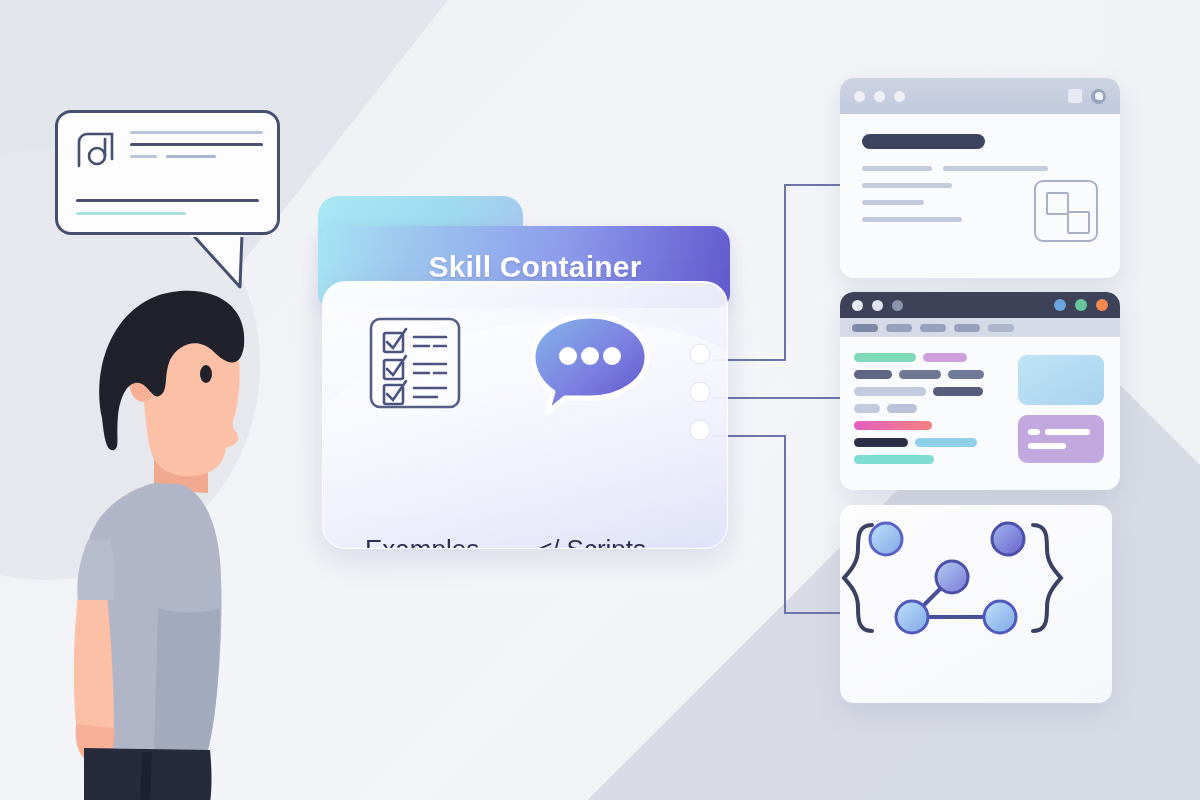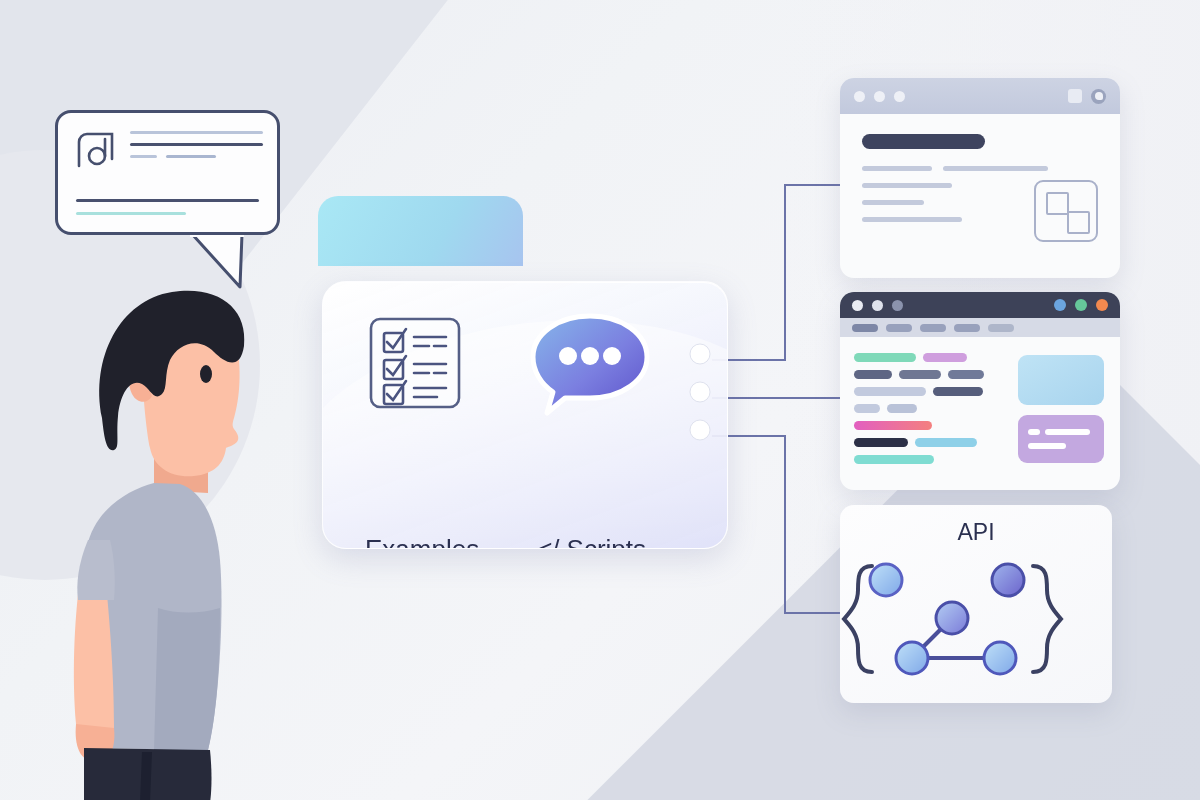--- a/index.html
+++ b/index.html
@@ -279,20 +279,23 @@
 
     <path d="M22 300 L95 300 L95 125 L175 125" fill="none" stroke="#6b73a8" stroke-width="2"></path>
 
     <path d="M22 338 L175 338" fill="none" stroke="#6b73a8" stroke-width="2"></path>
 
     <path d="M22 376 L95 376 L95 553 L175 553" fill="none" stroke="#6b73a8" stroke-width="2"></path>
   </svg>
 
   <div class="folder">
     <div class="folder-tab"></div>
+    <div class="folder-head">
+      <span class="folder-title">Skill Container</span>
+    </div>
     <div class="folder-body">
       <div class="folder-sheen"></div>
 
       <div class="folder-icons">
 
         <svg width="96" height="96" viewBox="0 0 96 96">
           <rect x="4" y="4" width="88" height="88" rx="9" fill="rgba(255,255,255,.45)" stroke="#555f86" stroke-width="2.6"></rect>
           <g stroke="#4b5480" stroke-width="2.6" fill="none" stroke-linecap="round">
             <rect x="17" y="18" width="19" height="19" rx="2"></rect>
             <path d="M20 27 L26 33 L39 14"></path>
@@ -421,21 +424,20 @@
       <div class="ce-panel-a"></div>
       <div class="ce-panel-b">
         <span class="pb" style="left:10px;top:14px;width:12px;"></span>
         <span class="pb" style="left:27px;top:14px;width:45px;"></span>
         <span class="pb" style="left:10px;top:28px;width:38px;"></span>
       </div>
     </div>
   </div>
 
   <div class="card card-api">
-    <div class="api-title">API</div>
     <svg class="api-graph" viewBox="0 0 225 135">
       <defs>
         <linearGradient id="nodeA" x1="0" y1="0" x2="1" y2="1">
           <stop offset="0%" stop-color="#bfe0f8"></stop>
             <stop offset="100%" stop-color="#7fa8e8"></stop>
         </linearGradient>
         <linearGradient id="nodeB" x1="0" y1="0" x2="1" y2="1">
           <stop offset="0%" stop-color="#9fb4ec"></stop>
             <stop offset="100%" stop-color="#6b63cc"></stop>
         </linearGradient>

